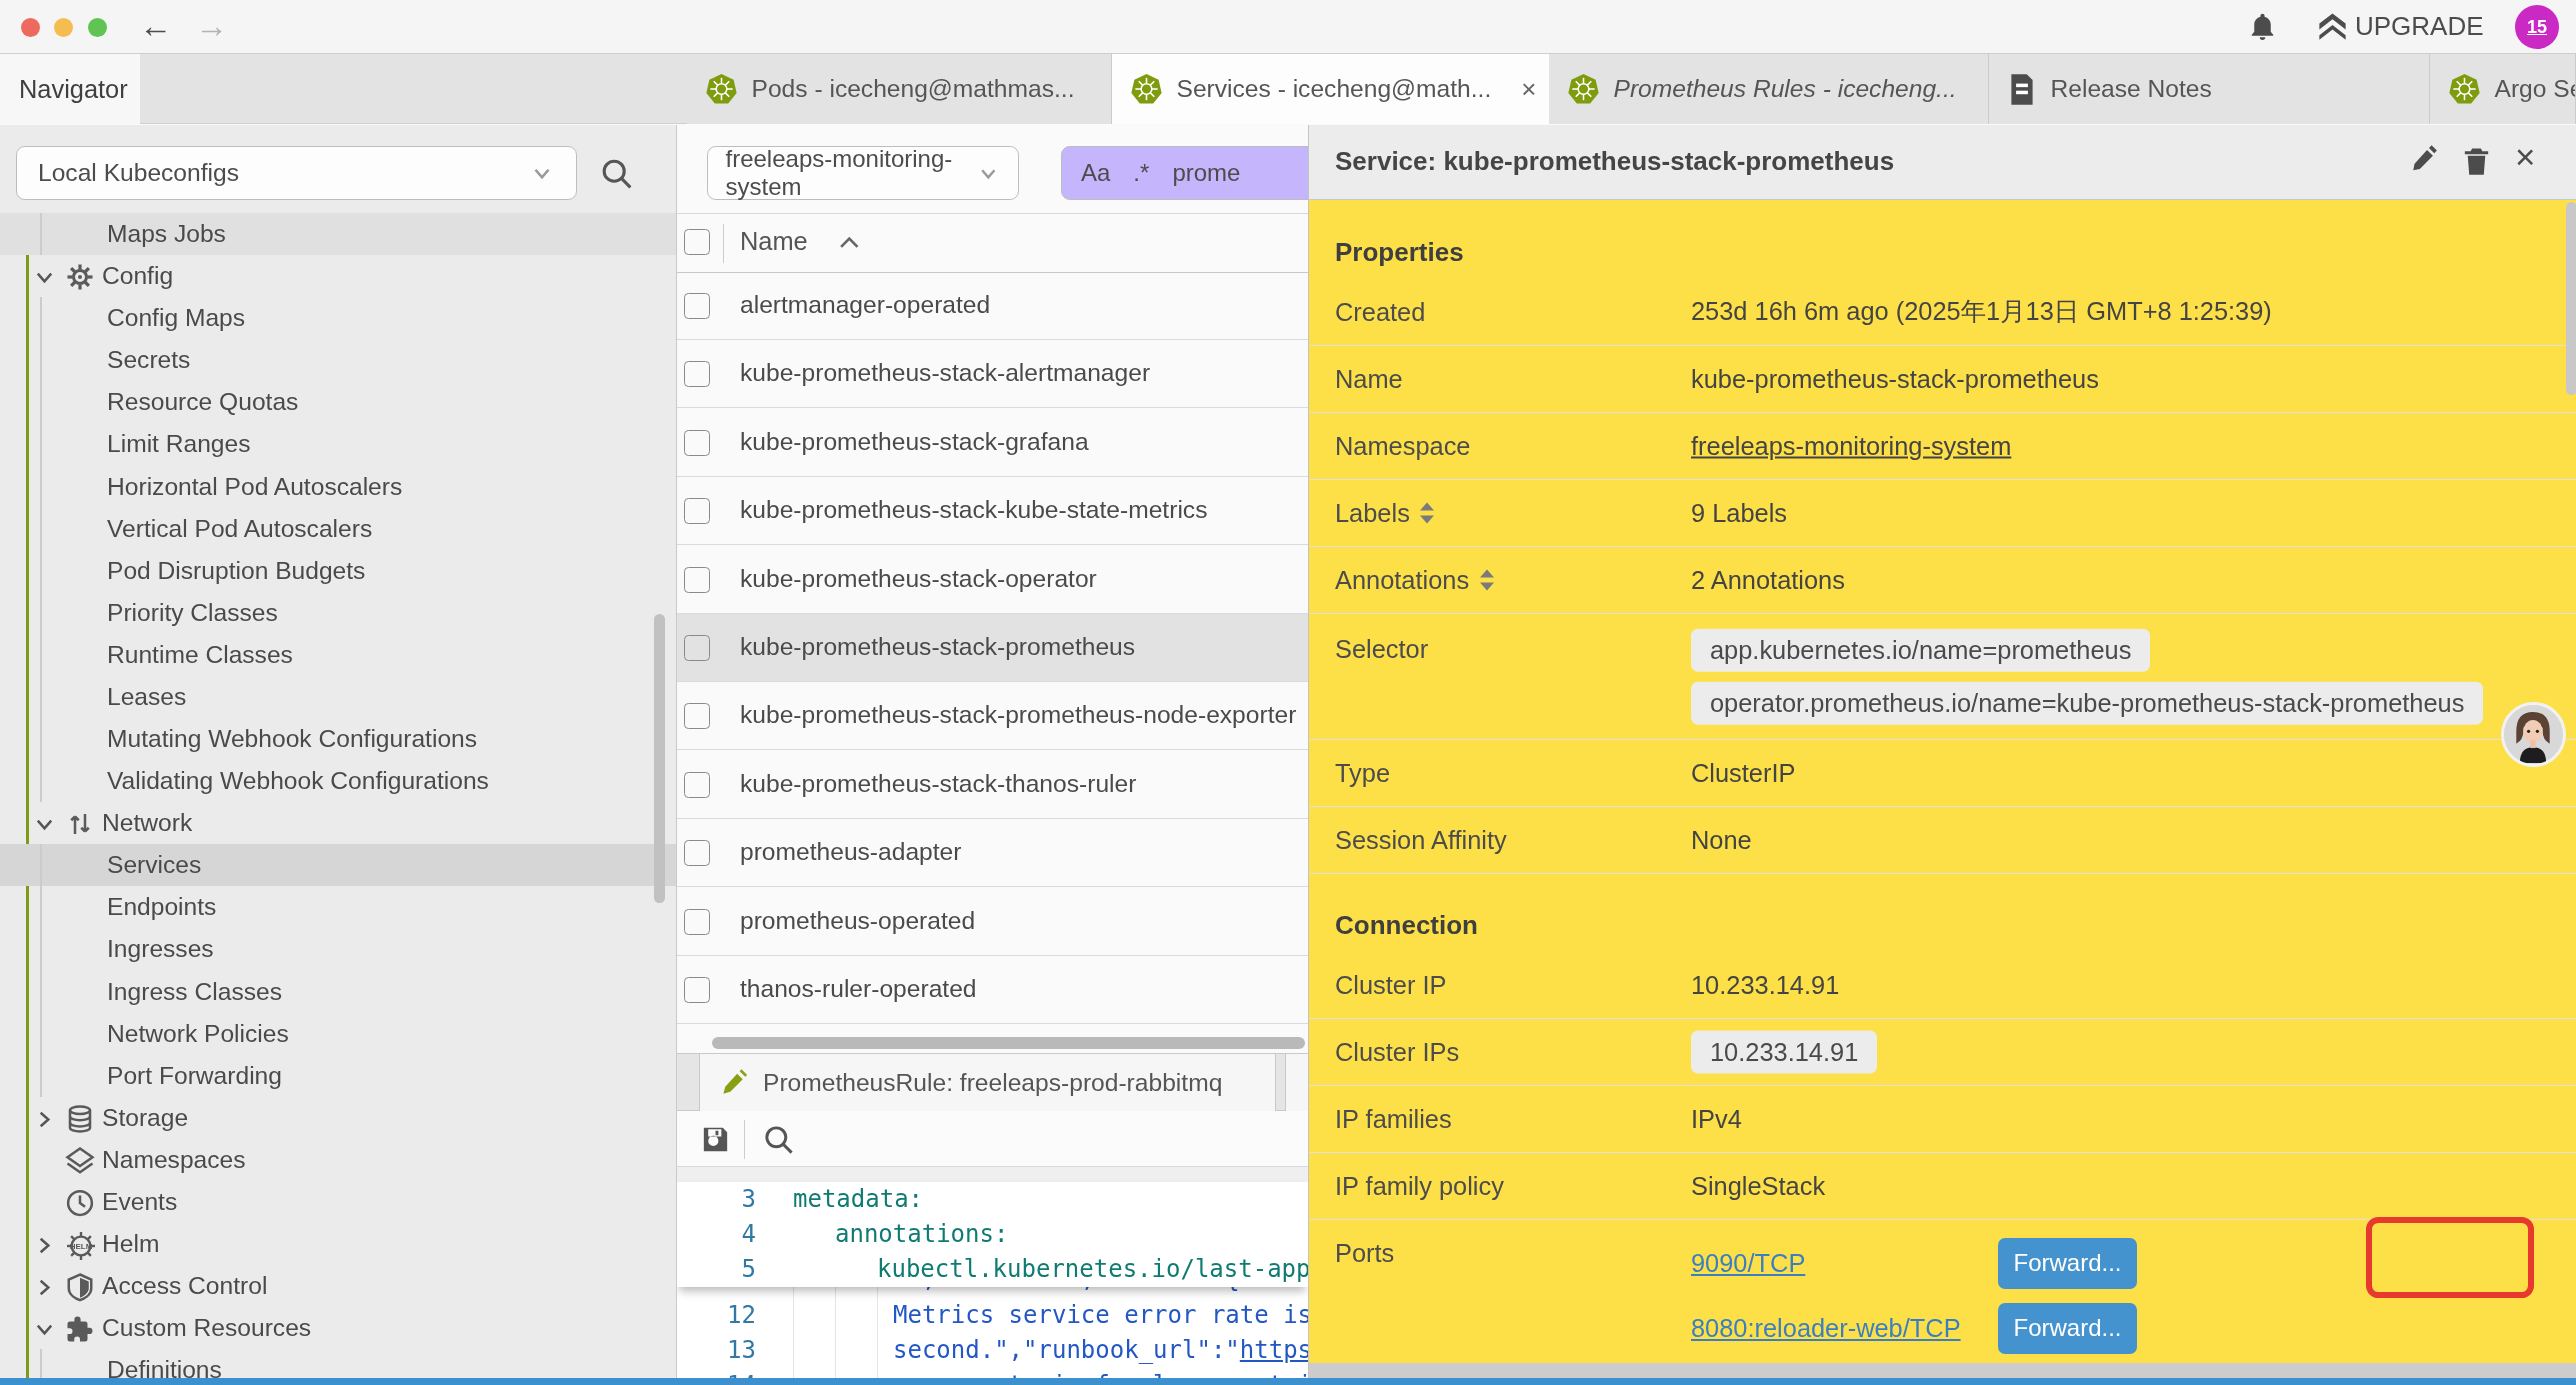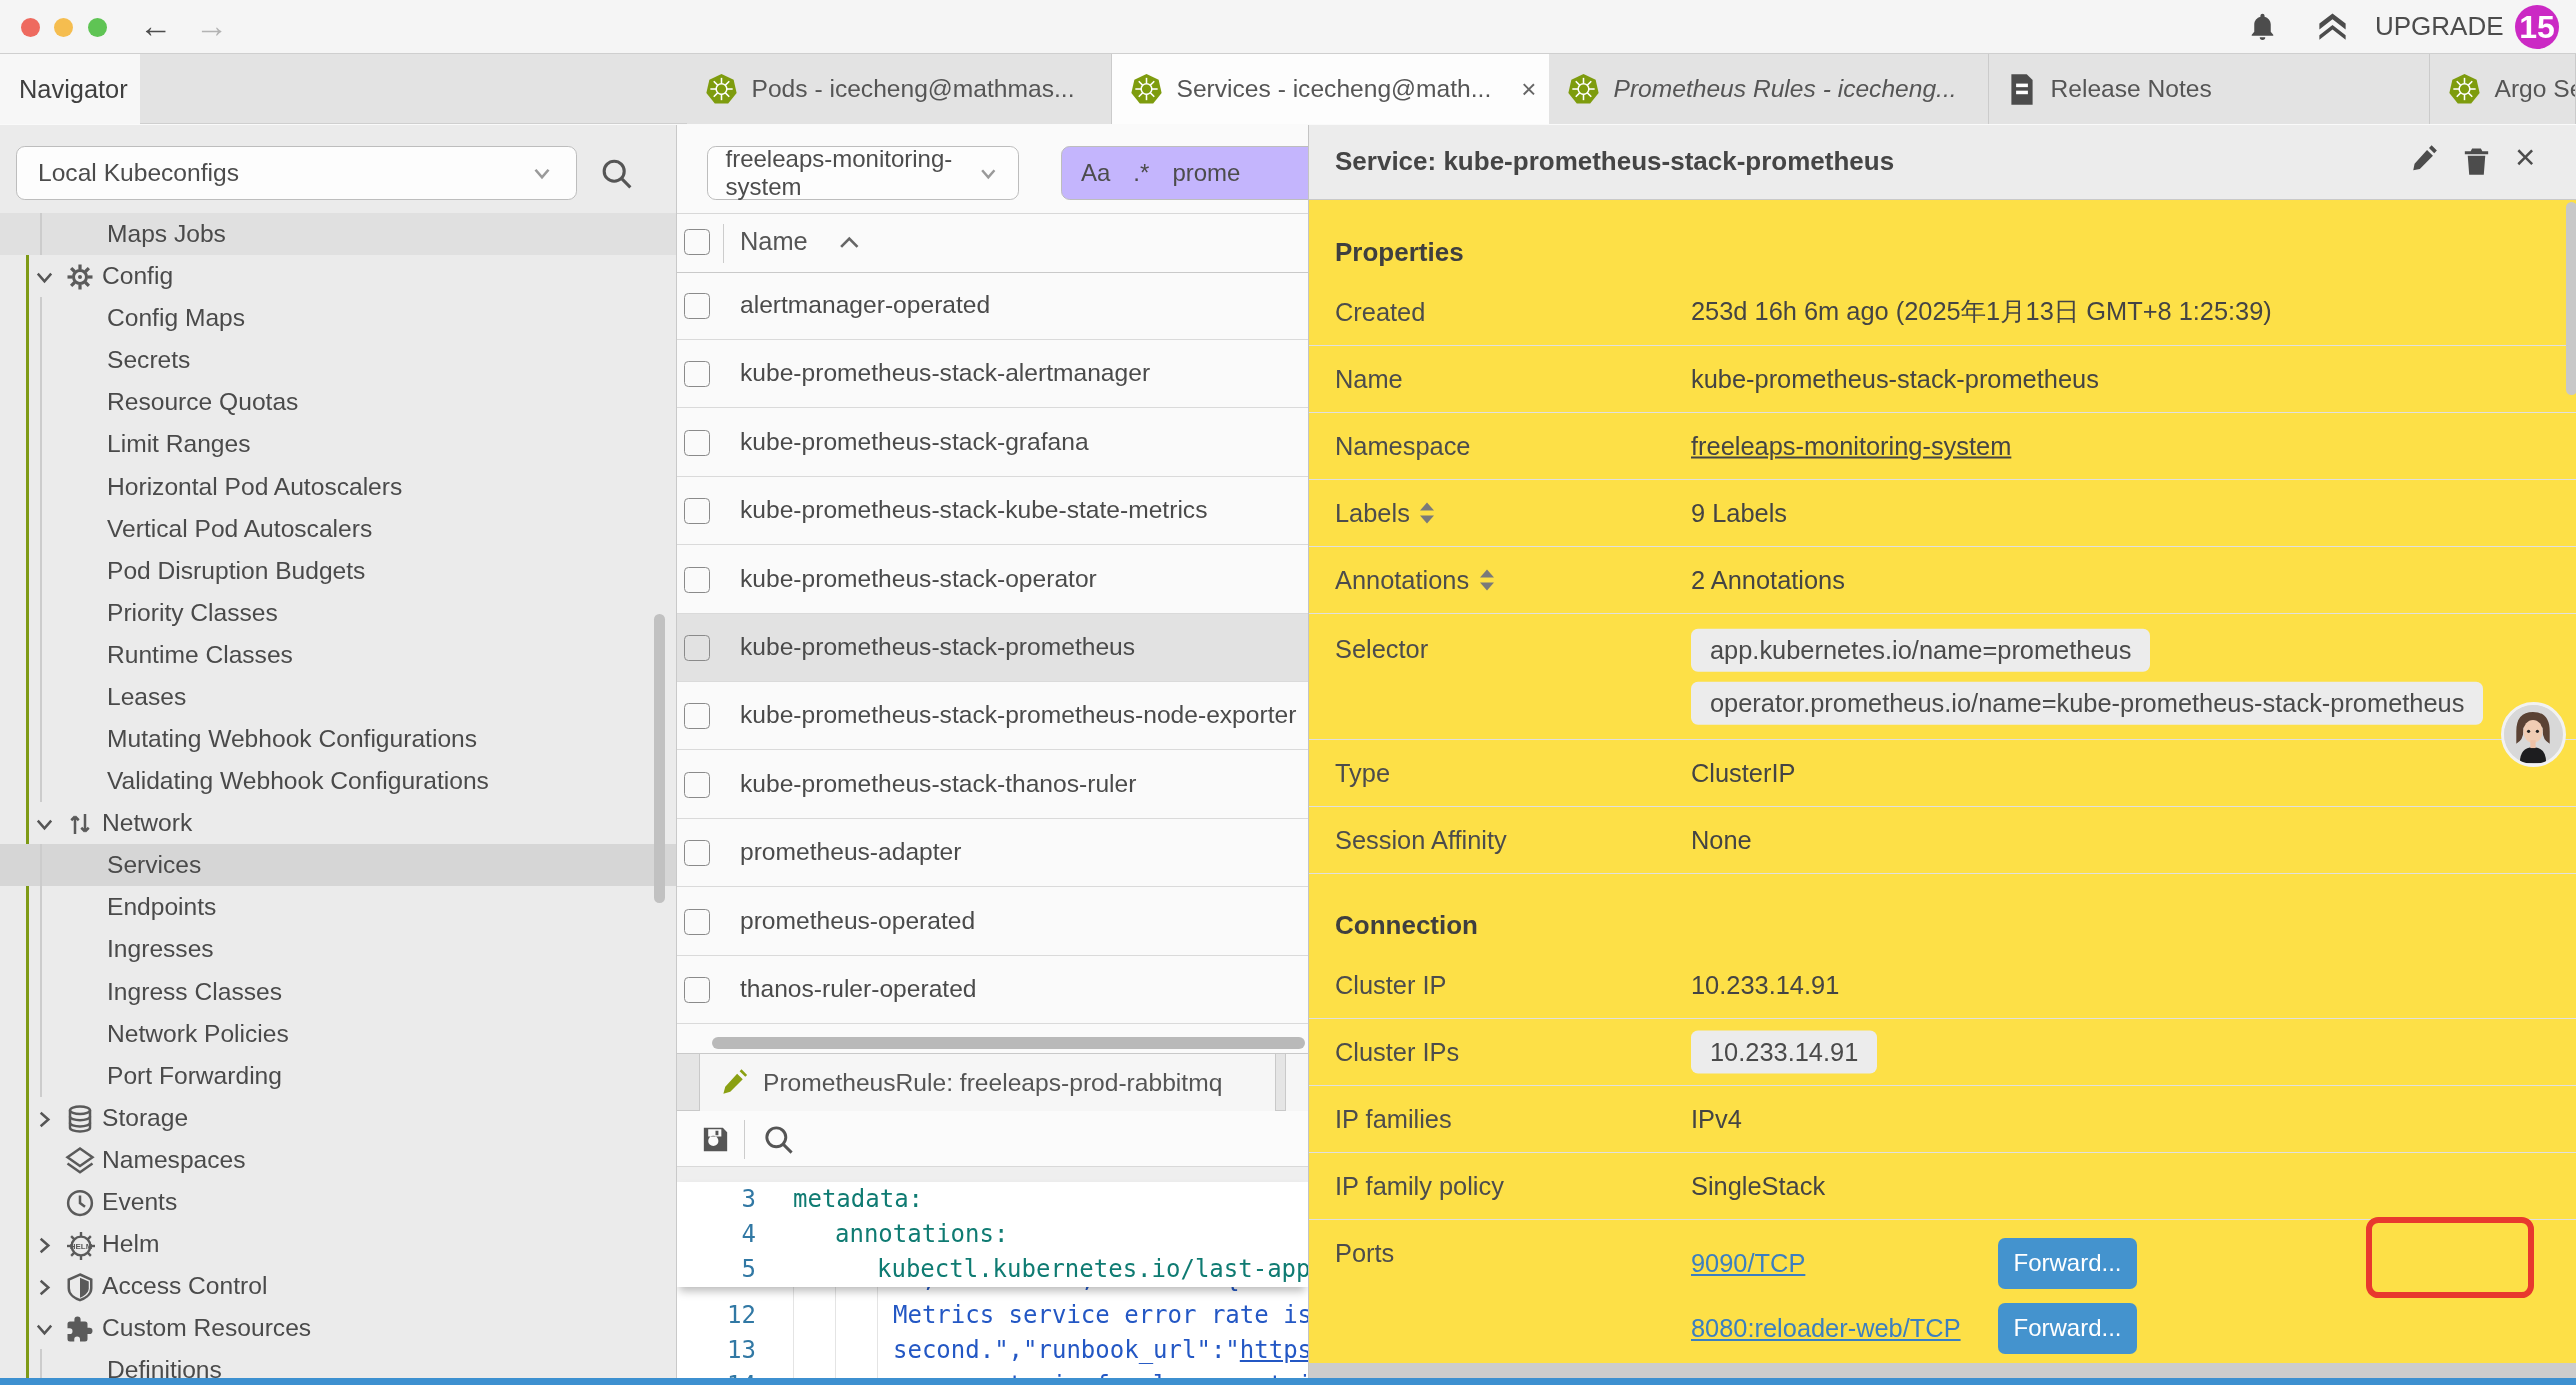--- a/index.html
+++ b/index.html
@@ -10,22 +10,22 @@
   
   #titlebar { position:absolute; left:0; top:0; width:2576px; height:54px; background:#f5f5f5; border-bottom:1.8px solid #cfcfcf; }
   .tl { position:absolute; top:17.5px; width:19px; height:19px; border-radius:50%; }
   #tl-close{ left:21px; background:#ee6a5f; }
   #tl-min{ left:54px; background:#f5bd4f; }
   #tl-max{ left:88px; background:#5fc454; }
   .navarrow { position:absolute; top:5.3px; font-size:33px; line-height:42px; }
   #back-arrow{ left:139px; color:#4c4c4c; }
   #fwd-arrow{ left:195px; color:#b3b3b3; }
   #bell { position:absolute; left:2246px; top:10.5px; }
-  #upgrade { position:absolute; left:2315px; top:8.8px; display:flex; align-items:center; gap:25px; color:#4c4c4c; font-size:26px; }
-  #badge { position:absolute; left:2515px; top:5.3px; width:44px; height:44px; border-radius:50%; background:#cb29c4; color:#fff; font-size:32px; font-weight:bold; display:flex; align-items:center; justify-content:center; }
+  #upgrade { position:absolute; left:2315px; top:8.8px; display:flex; align-items:center; gap:5px; color:#4c4c4c; font-size:26px; }
+  #badge { position:absolute; left:2515px; top:5.3px; width:44px; height:44px; border-radius:50%; background:#cb29c4; color:#fff; font-size:18px; font-weight:bold; display:flex; align-items:center; justify-content:center;text-decoration:underline; }
 
   
   #tabstrip { position:absolute; left:0; top:54px; width:2576px; height:70px; background:#e3e3e3; border-bottom:0.9px solid #cfcfcf;padding-left:16px; }
   #nav-tab { position:absolute; left:0; top:0; width:140px; height:70px; background:#f7f7f7; display:flex; align-items:center; padding-left:19px; font-size:25.4px; color:#3f3f3f; }
   .main-tab { position:absolute; top:0; height:70px; display:flex; align-items:center; padding:0 17.5px; gap:14px; font-size:24.6px; color:#555; border-right:1.8px solid #cbcbcb; background:#e3e3e3; overflow:hidden; white-space:nowrap; }
   .main-tab.active { background:#fdfdfd; }
   .main-tab.italic .tab-label { font-style:italic; }
   .tab-close { margin-left:16px; font-size:26px; color:#666; }
 
   

